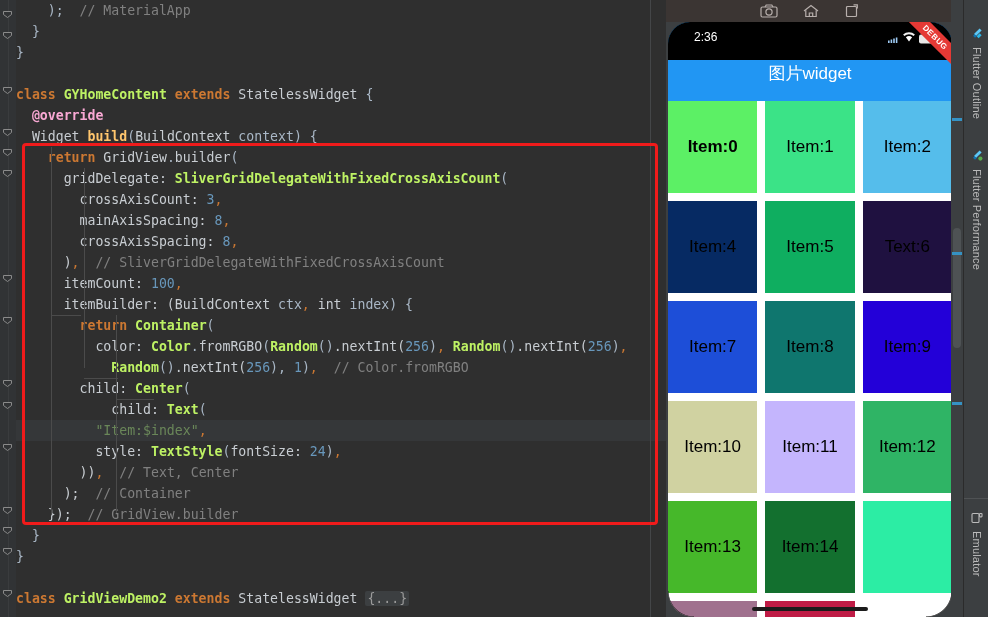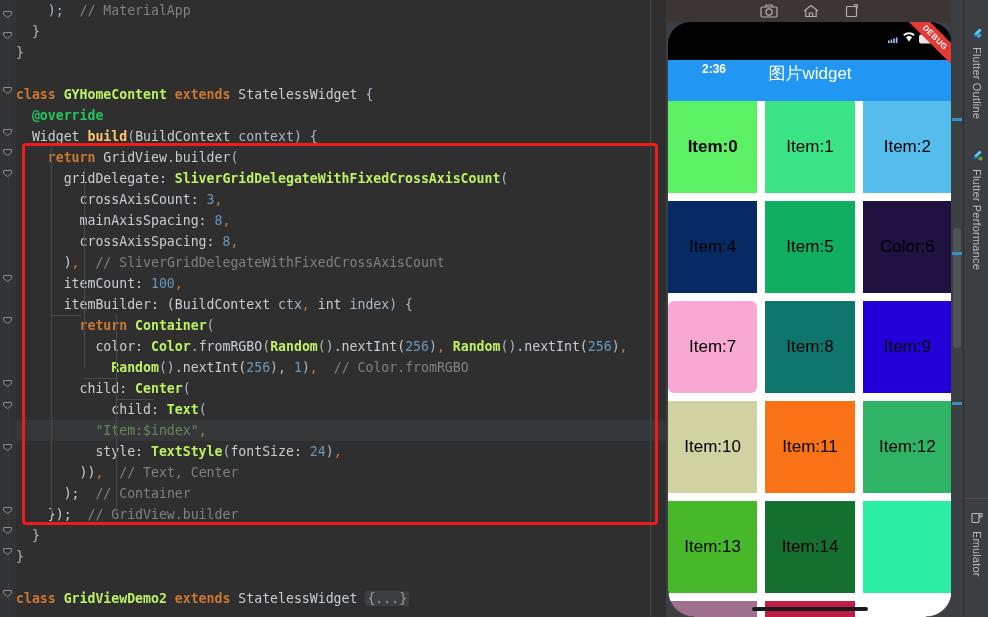--- a/index.html
+++ b/index.html
@@ -51,21 +51,21 @@
   .line.hl { background: #353739; }
 
   
   .iguide {
     position: absolute; top: 0; width: 1px; background: #4b4b4b;
   }
 
   
   .kw      { color: #cc7832; font-weight: bold; }
   .cls     { color: #bef264; font-weight: bold; }
-  .anno    { color: #22c55e; font-weight: bold; }
+  .anno    { color: #f9a8d4; font-weight: bold; }
   .num     { color: #6897bb; }
   .str     { color: #6a8759; }
   .cmt     { color: #808080; }
   .fn      { color: #ffc66d; font-weight: bold; }
   .ident   { color: #a9b7c6; }
   .punct   { color: #a9b7c6; }
   .orange  { color: #cc7832; }
   .white   { color: #c8cdd2; }
   .fold-ph {
     background: #3c3f41; color: #9a9a9a; border-radius: 2px; padding: 0 2px;
@@ -121,21 +121,21 @@
     position: absolute; left: 0; top: 0; width: 284px; height: 79px;
     background: #2196f3;
     z-index: 2;
     border-radius: 20px 20px 0 0;
   }
   .statusitem {
     position: absolute; z-index: 6; color: #fff;
     font-family: "Liberation Sans", sans-serif;
     font-size: 12px;
   }
-  #clock { left: 34px; top: 8px; font-weight: 700; margin-top: 32px; }
+  #clock { left: 26px; top: 8px; font-weight: 400; }
   #sig   { right: 52px; top: 10px; }
   #wifi  { right: 36px; top: 9px; }
   #batt  { right: 13px; top: 11px; }
   #appbar-title {
     position: absolute; left: 0; top: 40px; width: 284px;
     text-align: center; color: #fff; z-index: 6;
     font-family: "Liberation Sans", sans-serif;
     font-size: 17px;
   }
   #debug-banner {
@@ -377,35 +377,35 @@
           <div class="cell" style="background: rgb(85, 189, 235);">
             <span>Item:2</span>
           </div>
           <div class="cell" style="background: rgb(6, 42, 99);">
             <span>Item:4</span>
           </div>
           <div class="cell" style="background: rgb(15, 174, 96);">
             <span>Item:5</span>
           </div>
           <div class="cell" style="background: rgb(31, 17, 64);">
-            <span>Color:6</span>
-          </div>
-          <div class="cell" style="background: #f9a8d4; border-radius: 6px;">
+            <span>Text:6</span>
+          </div>
+          <div class="cell" style="background: #1d4ed8;">
             <span>Item:7</span>
           </div>
           <div class="cell" style="background: #0f766e;">
             <span>Item:8</span>
           </div>
           <div class="cell" style="background: rgb(35, 0, 216);">
             <span>Item:9</span>
           </div>
           <div class="cell" style="background: rgb(208, 210, 161);">
             <span>Item:10</span>
           </div>
-          <div class="cell" style="background: #f97316;">
+          <div class="cell" style="background: #c4b5fd;">
             <span>Item:11</span>
           </div>
           <div class="cell" style="background: rgb(47, 180, 101);">
             <span>Item:12</span>
           </div>
           <div class="cell" style="background: rgb(70, 184, 42);">
             <span>Item:13</span>
           </div>
           <div class="cell" style="background: rgb(19, 112, 47);">
             <span>Item:14</span>

